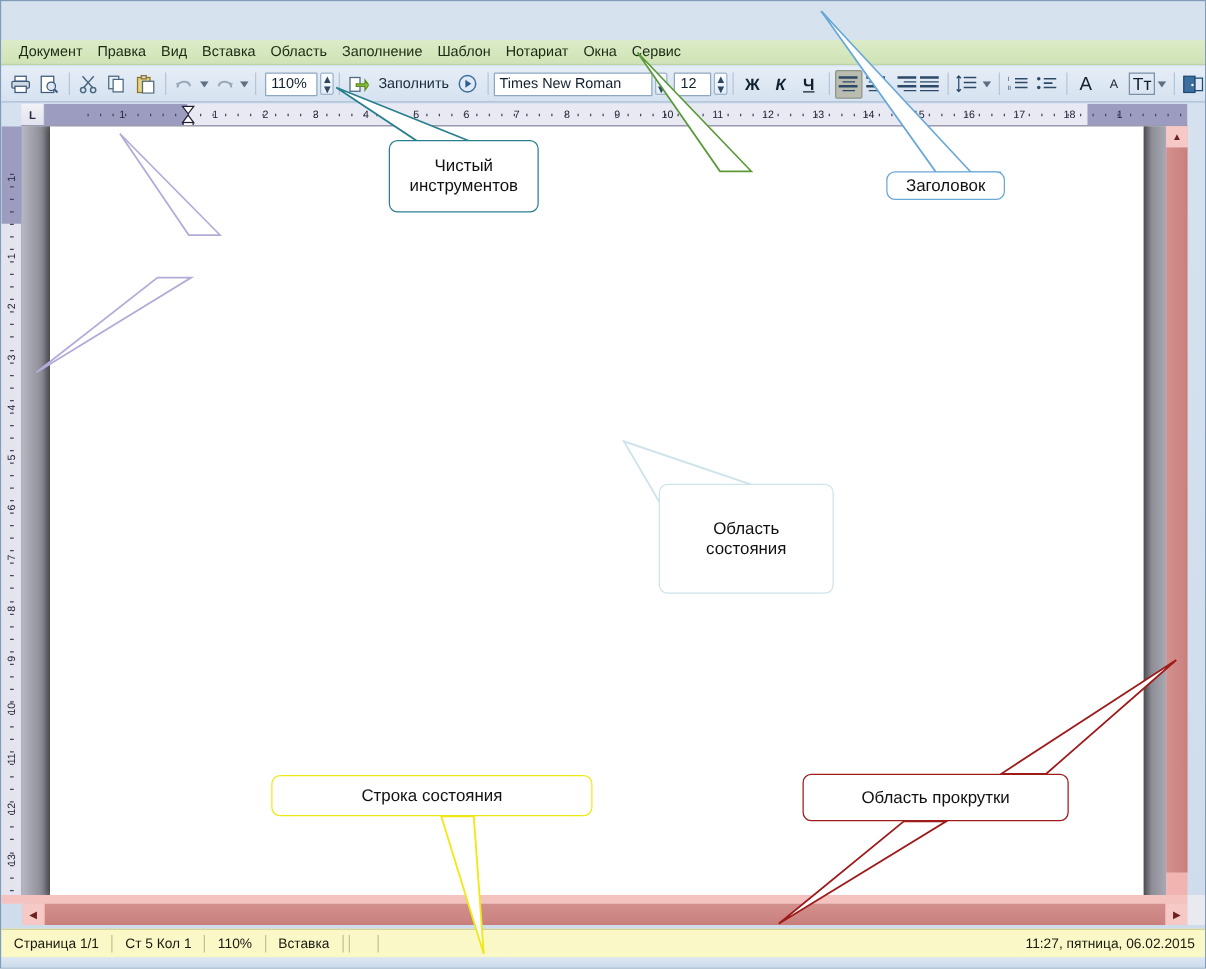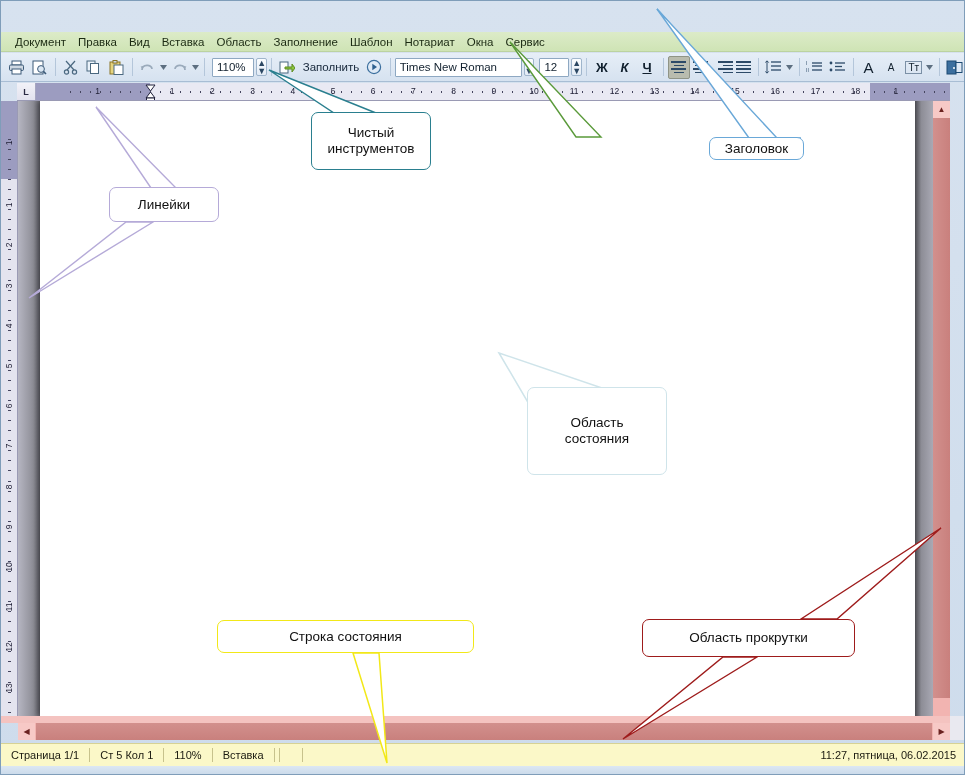--- a/index.html
+++ b/index.html
@@ -362,21 +362,21 @@
           <circle cx="2" cy="10" r="1.4" fill="#2c4a68"></circle>
           <line x1="6" y1="3" x2="16" y2="3" stroke="#2c4a68" stroke-width="1.3"></line>
           <line x1="6" y1="6.5" x2="13" y2="6.5" stroke="#2c4a68" stroke-width="1.3"></line>
           <line x1="6" y1="10" x2="16" y2="10" stroke="#2c4a68" stroke-width="1.3"></line>
         </svg>
     </div>
     <div class="tb-sep"></div>
     <div class="tb-ico" style="font-size:15px;color:#11202e;">A</div>
     <div class="tb-ico" style="font-size:10px;color:#11202e;">A</div>
     <div class="tb-ico">
-      <span style="border:1px solid #7b90a6;padding:0 2px;font-size:10px;color:#11202e;">Tт</span>
+      <span style="border:1px solid #7b90a6;padding:0 2px;font-size:14px;color:#11202e;">Tт</span>
     </div>
     <div class="tb-ico" style="width:9px">
       <svg width="7" height="5" viewBox="0 0 7 5">
           <path d="M0 0 L7 0 L3.5 5 Z" fill="#5d6f81"></path>
         </svg>
     </div>
     <div class="tb-sep"></div>
     <div class="tb-ico">
       <svg width="17" height="15" viewBox="0 0 17 15">
           <rect x="1" y="1" width="9" height="13" fill="#3c6f9e" stroke="#1d4a72"></rect>
@@ -654,20 +654,19 @@
     <g>
       <path d="M940 527 L800 618 L836 618 Z" fill="#ffffff" stroke="#9e1b1b" stroke-width="1.4"></path>
       <path d="M622 738 L722 656 L756 656 Z" fill="#ffffff" stroke="#9e1b1b" stroke-width="1.4"></path>
     </g>
   </svg>
 
   <div class="callout" id="co-toolbar" style="left: 310px; top: 111px; width: 120px; height: 58px; border: 1.6px solid rgb(42, 127, 143);">
     <span><span>Чистый</span><br><span>инструментов</span></span>
   </div>
   <div class="callout" id="co-title" style="left: 708px; top: 136px; width: 95px; height: 23px; border: 1.6px solid rgb(106, 168, 216);">Заголовок</div>
-  <div class="callout" id="co-rulers" style="left: 108px; top: 186px; width: 110px; height: 35px; border: 1.6px solid rgb(181, 170, 216);">Линейки</div>
   <div class="callout" id="co-docarea" style="left: 526px; top: 386px; width: 140px; height: 88px; border: 1.6px solid rgb(207, 228, 234);">
     <span><span>Область</span><br><span>состояния</span></span>
   </div>
   <div class="callout" id="co-scrollarea" style="left: 641px; top: 618px; width: 213px; height: 38px; border: 1.6px solid rgb(158, 27, 27);">Область прокрутки</div>
   <div class="callout" id="co-statusbar" style="left: 216px; top: 619px; width: 257px; height: 33px; border: 1.6px solid rgb(242, 232, 24);">Строка состояния</div>
 
 </div>
 
 </body></html>

